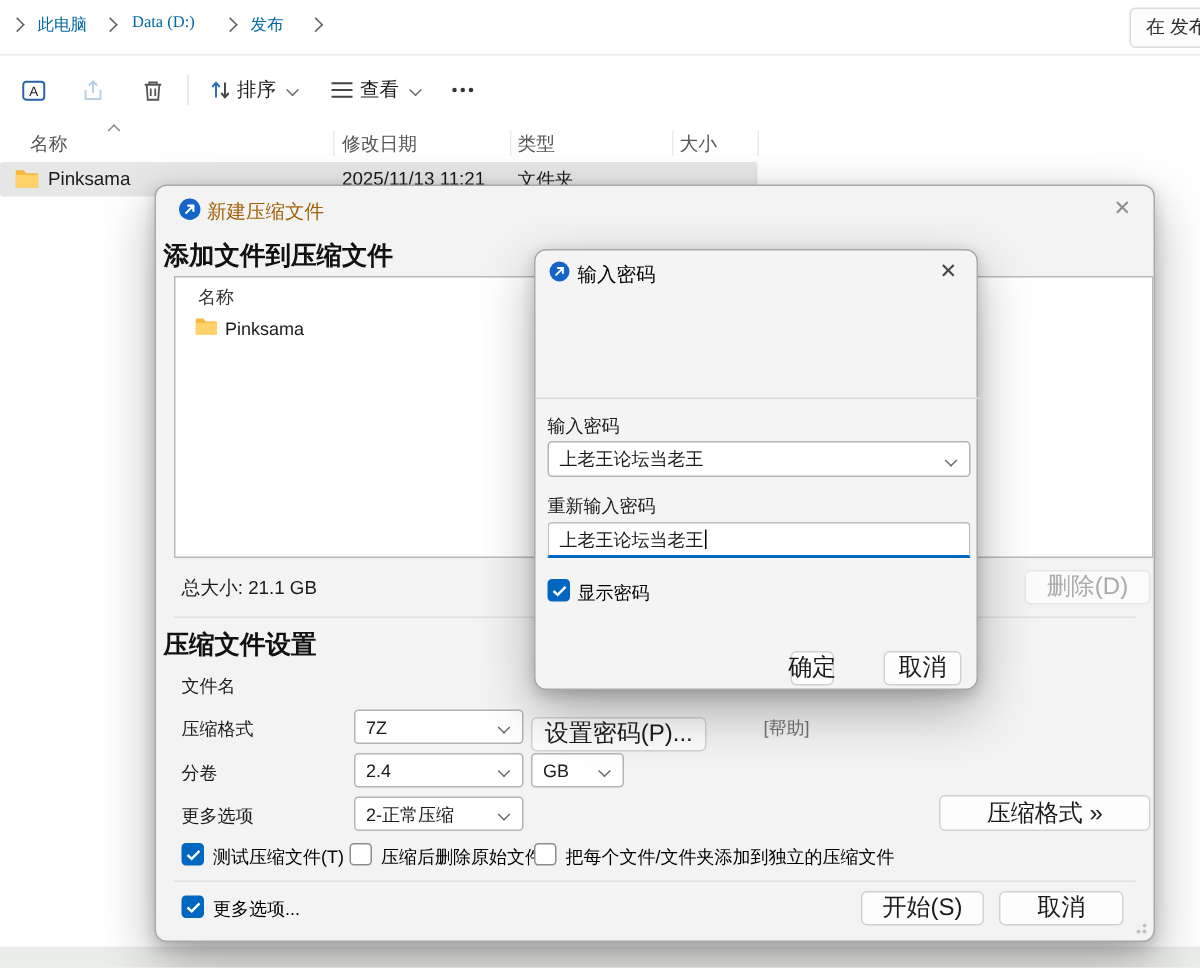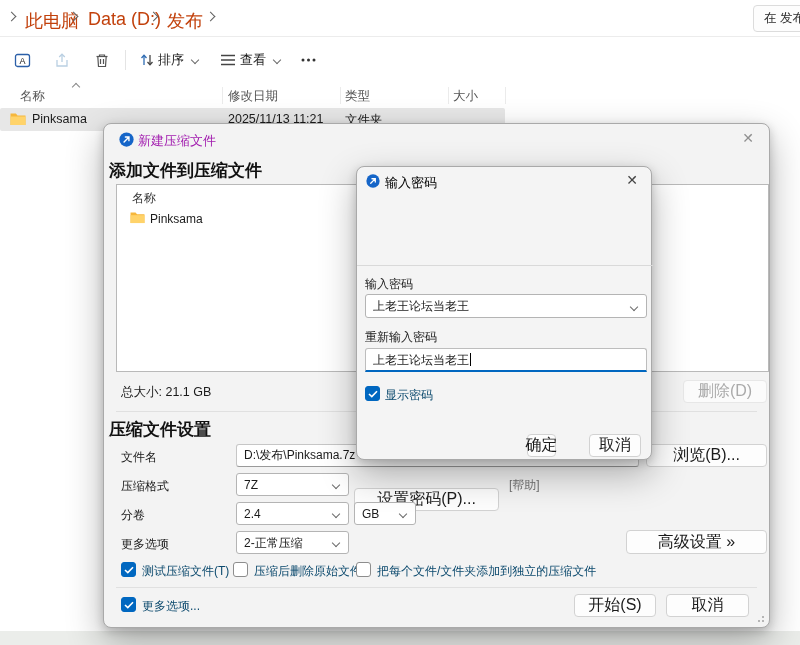--- a/index.html
+++ b/index.html
@@ -3,21 +3,21 @@
 <meta charset="utf-8">
 <style>
   * { margin:0; padding:0; box-sizing:border-box; }
   html,body { width:800px; height:645px; }
   body { font-family:"Liberation Sans", sans-serif; background:#ebedea; overflow:hidden; }
   #stage { position:relative; width:800px; height:645px; overflow:hidden; }
 
   
   .explorer { position:absolute; left:0; top:0; width:800px; height:631px; background:#fff; }
   .breadcrumb-bar { position:absolute; left:0; top:0; width:800px; height:37px; background:#fff; border-bottom:1px solid #ececec; }
-  .crumb { position:absolute; top:9px; font-size:18px; color:#c2410c; white-space:nowrap; }
+  .crumb { position:absolute; top:9px; font-size:11px; color:#0369a1; white-space:nowrap;font-family:Liberation Serif, serif; }
   .crumb-chev { position:absolute; top:13px; width:7px; height:7px; border-right:1.4px solid #5f5f5f; border-bottom:1.4px solid #5f5f5f; transform:rotate(-45deg); }
   .search-box { position:absolute; left:753px; top:5px; width:130px; height:27px; background:#fdfdfd; border:1px solid #dcdcdc; border-radius:4px; font-size:12.5px; color:#2e2e2e; line-height:25px; padding-left:10px; white-space:nowrap; overflow:hidden; }
 
   .toolbar { position:absolute; left:0; top:38px; width:800px; height:44px; background:#fff; }
   .tool-ic { position:absolute; top:10px; width:24px; height:24px; display:flex; align-items:center; justify-content:center; border-radius:4px; }
   .tool-divider { position:absolute; top:12px; width:1px; height:20px; background:#e4e4e4; }
   .tool-label { position:absolute; top:13px; font-size:13px; color:#1b1b1b; white-space:nowrap; }
   .dd-chev { position:absolute; width:6px; height:6px; border-right:1.2px solid #6b6b6b; border-bottom:1.2px solid #6b6b6b; transform:rotate(45deg); }
 
   .col-headers { position:absolute; left:0; top:84px; width:800px; height:23px; }
@@ -30,28 +30,28 @@
 
   
   .dialog { position:absolute; border:1px solid #a9a9a9; border-radius:8px; box-shadow:0 14px 36px rgba(0,0,0,.30), 0 3px 10px rgba(0,0,0,.18); }
   .btn { position:absolute; background:#fdfdfd; border:1px solid #d2d2d2; border-radius:4px; font-size:16px; color:#1b1b1b; display:flex; align-items:center; justify-content:center; white-space:nowrap; font-family:inherit; }
   .btn.disabled { background:#fbfbfb; border-color:#e7e7e7; color:#aaa; }
   .combo { position:absolute; background:#fff; border:1px solid #b4b4b4; border-radius:3px; font-size:12px; color:#1b1b1b; line-height:22px; padding-left:7px; white-space:nowrap; }
   .combo .cchev { position:absolute; right:9px; top:8px; width:6px; height:6px; border-right:1.2px solid #6b6b6b; border-bottom:1.2px solid #6b6b6b; transform:rotate(45deg); }
   .cbx { position:absolute; width:15px; height:15px; border-radius:3px; }
   .cbx.on { background:#0067c0; border:1px solid #0067c0; display:flex; align-items:center; justify-content:center; }
   .cbx.off { background:#fff; border:1px solid #8d8d8d; }
-  .cbx-label { position:absolute; font-size:12px; color:#0c4a6e; white-space:nowrap; }
+  .cbx-label { position:absolute; font-size:12px; color:#000000; white-space:nowrap; }
   .sep { position:absolute; height:1px; background:#e0e0e0; }
   .dlg-title { position:absolute; font-size:13px; white-space:nowrap; }
   .close-x { position:absolute; font-size:14px; line-height:14px; color:#444; }
 
   
   #archiveDlg { left:103px; top:123px; width:667px; height:505px; background:#f3f3f3; }
-  #archiveDlg .dlg-title { left:34px; top:8px; color:#a21caf; }
+  #archiveDlg .dlg-title { left:34px; top:8px; color:#a16207; }
   #archiveDlg .close-x { right:15px; top:7px; color:#8f8f8f; }
   .arc-heading { position:absolute; left:5px; font-size:17px; font-weight:bold; color:#111; white-space:nowrap; }
   .listbox { position:absolute; left:12px; top:60px; width:653px; height:188px; background:#fff; border:1px solid #b9b9b9; }
   .list-colname { position:absolute; left:15px; top:5px; font-size:12px; color:#333; }
   .list-colsep { position:absolute; left:490px; top:2px; width:1px; height:18px; background:#ededed; }
   .list-item-label { position:absolute; left:33px; top:27px; font-size:12px; color:#1b1b1b; }
   .arc-label { position:absolute; left:17px; font-size:12px; color:#1b1b1b; white-space:nowrap; }
   .field { position:absolute; background:#fff; border:1px solid #c6c6c6; border-bottom:1px solid #9a9a9a; border-radius:3px; font-size:12px; color:#1b1b1b; line-height:21px; padding-left:7px; white-space:nowrap; overflow:hidden; }
   .help-link { position:absolute; font-size:12px; color:#737373; white-space:nowrap; }
   .grip { position:absolute; right:4px; bottom:4px; width:10px; height:10px;
@@ -191,35 +191,33 @@
       <span class="list-item-label">Pinksama</span>
     </div>
 
     <span class="arc-label" style="top:260px; font-size:12.5px">总大小: 21.1 GB</span>
     <button class="btn disabled" style="left:579px; top:256px; width:84px; height:23px">删除(D)</button>
 
     <div class="sep" style="left:12px; top:287px; width:641px"></div>
     <span class="arc-heading" style="top:294px">压缩文件设置</span>
 
     <span class="arc-label" style="top:325px">文件名</span>
-    <div class="field" style="left:132px; top:320px; width:403px; height:23px">D:\发布\Pinksama.7z</div>
-    <button class="btn" style="left:542px; top:320px; width:121px; height:23px">浏览(B)...</button>
 
     <span class="arc-label" style="top:354px">压缩格式</span>
     <div class="combo" style="left:132px; top:349px; width:113px; height:23px"><span>7Z</span><span class="cchev"></span></div>
-    <button class="btn" style="left:250px; top:364px; width:145px; height:23px">设置密码(P)...</button>
+    <button class="btn" style="left:250px; top:354px; width:117px; height:23px">设置密码(P)...</button>
     <span class="help-link" style="left:405px; top:353px">[帮助]</span>
 
     <span class="arc-label" style="top:383px">分卷</span>
     <div class="combo" style="left:132px; top:378px; width:113px; height:23px"><span>2.4</span><span class="cchev"></span></div>
     <div class="combo" style="left:250px; top:378px; width:62px; height:23px"><span>GB</span><span class="cchev"></span></div>
 
     <span class="arc-label" style="top:412px">更多选项</span>
     <div class="combo" style="left:132px; top:407px; width:113px; height:23px"><span>2-正常压缩</span><span class="cchev"></span></div>
-    <button class="btn" style="left:522px; top:406px; width:141px; height:24px">高级设置 »</button>
+    <button class="btn" style="left:522px; top:406px; width:141px; height:24px">压缩格式 »</button>
 
     <span class="cbx on" style="left:17px; top:438px">
         <svg width="10" height="8" viewBox="0 0 10 8">
           <path d="M1 4 3.8 6.6 9 1.2" stroke="#fff" stroke-width="1.6" fill="none"></path>
         </svg>
       </span>
     <span class="cbx-label" style="left:38px; top:439px">测试压缩文件(T)</span>
     <span class="cbx off" style="left:129px; top:438px"></span>
     <span class="cbx-label" style="left:150px; top:439px">压缩后删除原始文件</span>
     <span class="cbx off" style="left:252px; top:438px"></span>

